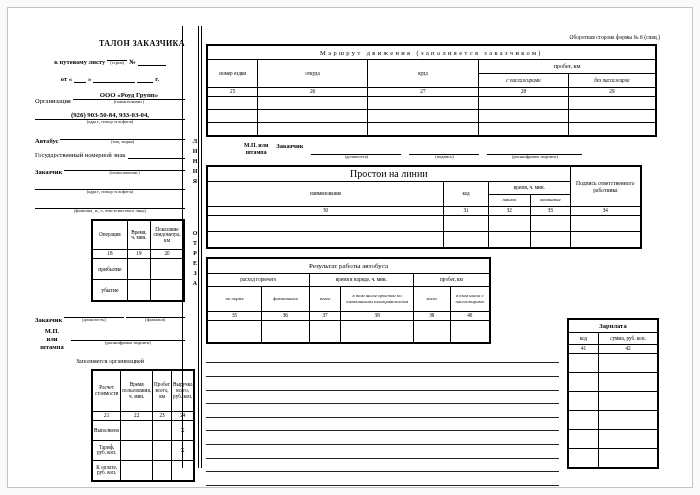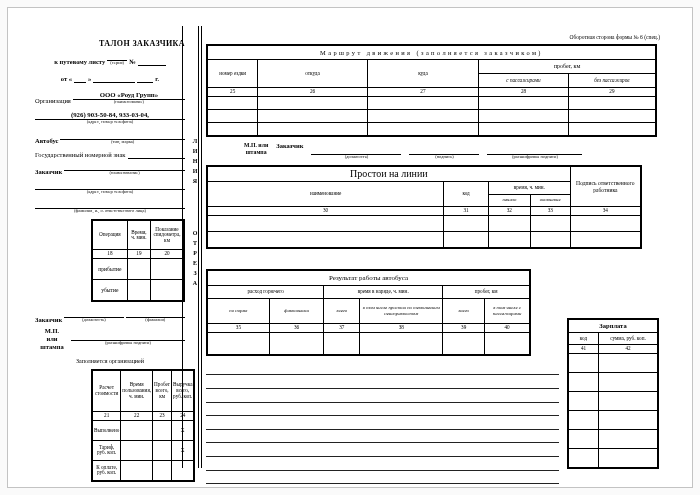--- a/index.html
+++ b/index.html
@@ -41,21 +41,21 @@
   
   .rightcol{position:absolute;left:198px;top:20px;width:456px;font-size:5.5px;line-height:1.15}
   .note{text-align:right;font-size:5.5px;margin:6px 2px 4px 0}
   .route{width:451px}
   .route .sp{letter-spacing:2.4px;font-size:6.4px;height:11px}
   .route .data td{height:10px}
   .mprow{display:flex;align-items:flex-start;column-gap:8px;margin:5px 0 5px 38px}
   .mpstack{font-size:5.8px;font-weight:bold;text-align:center;line-height:1.2}
   .dt{width:436px}
   .dt .data td{height:13px}
-  .res{width:325px;margin-top:20px}
+  .res{width:285px;margin-top:8px}
   .res .data td{height:19px}
   .taxing{margin-top:6px;width:356px}
   .taxlabel-row{display:flex;align-items:flex-end}
   .taxlabel-row .lbl{font-weight:bold;font-size:7px;white-space:nowrap;margin-right:3px}
   .taxlabel-row .tline{flex:1;border-bottom:1px solid #222;height:8px}
   .tline-full{border-bottom:1px solid #222;height:12.6px;width:353px}
   .salary{position:absolute;left:361px;top:290px}
   .sal{width:92px}
   .sal td:nth-child(1){width:30px}.sal td:nth-child(2){width:62px}
   .sal .ttl td{font-size:6.5px;font-weight:bold;height:10px}

